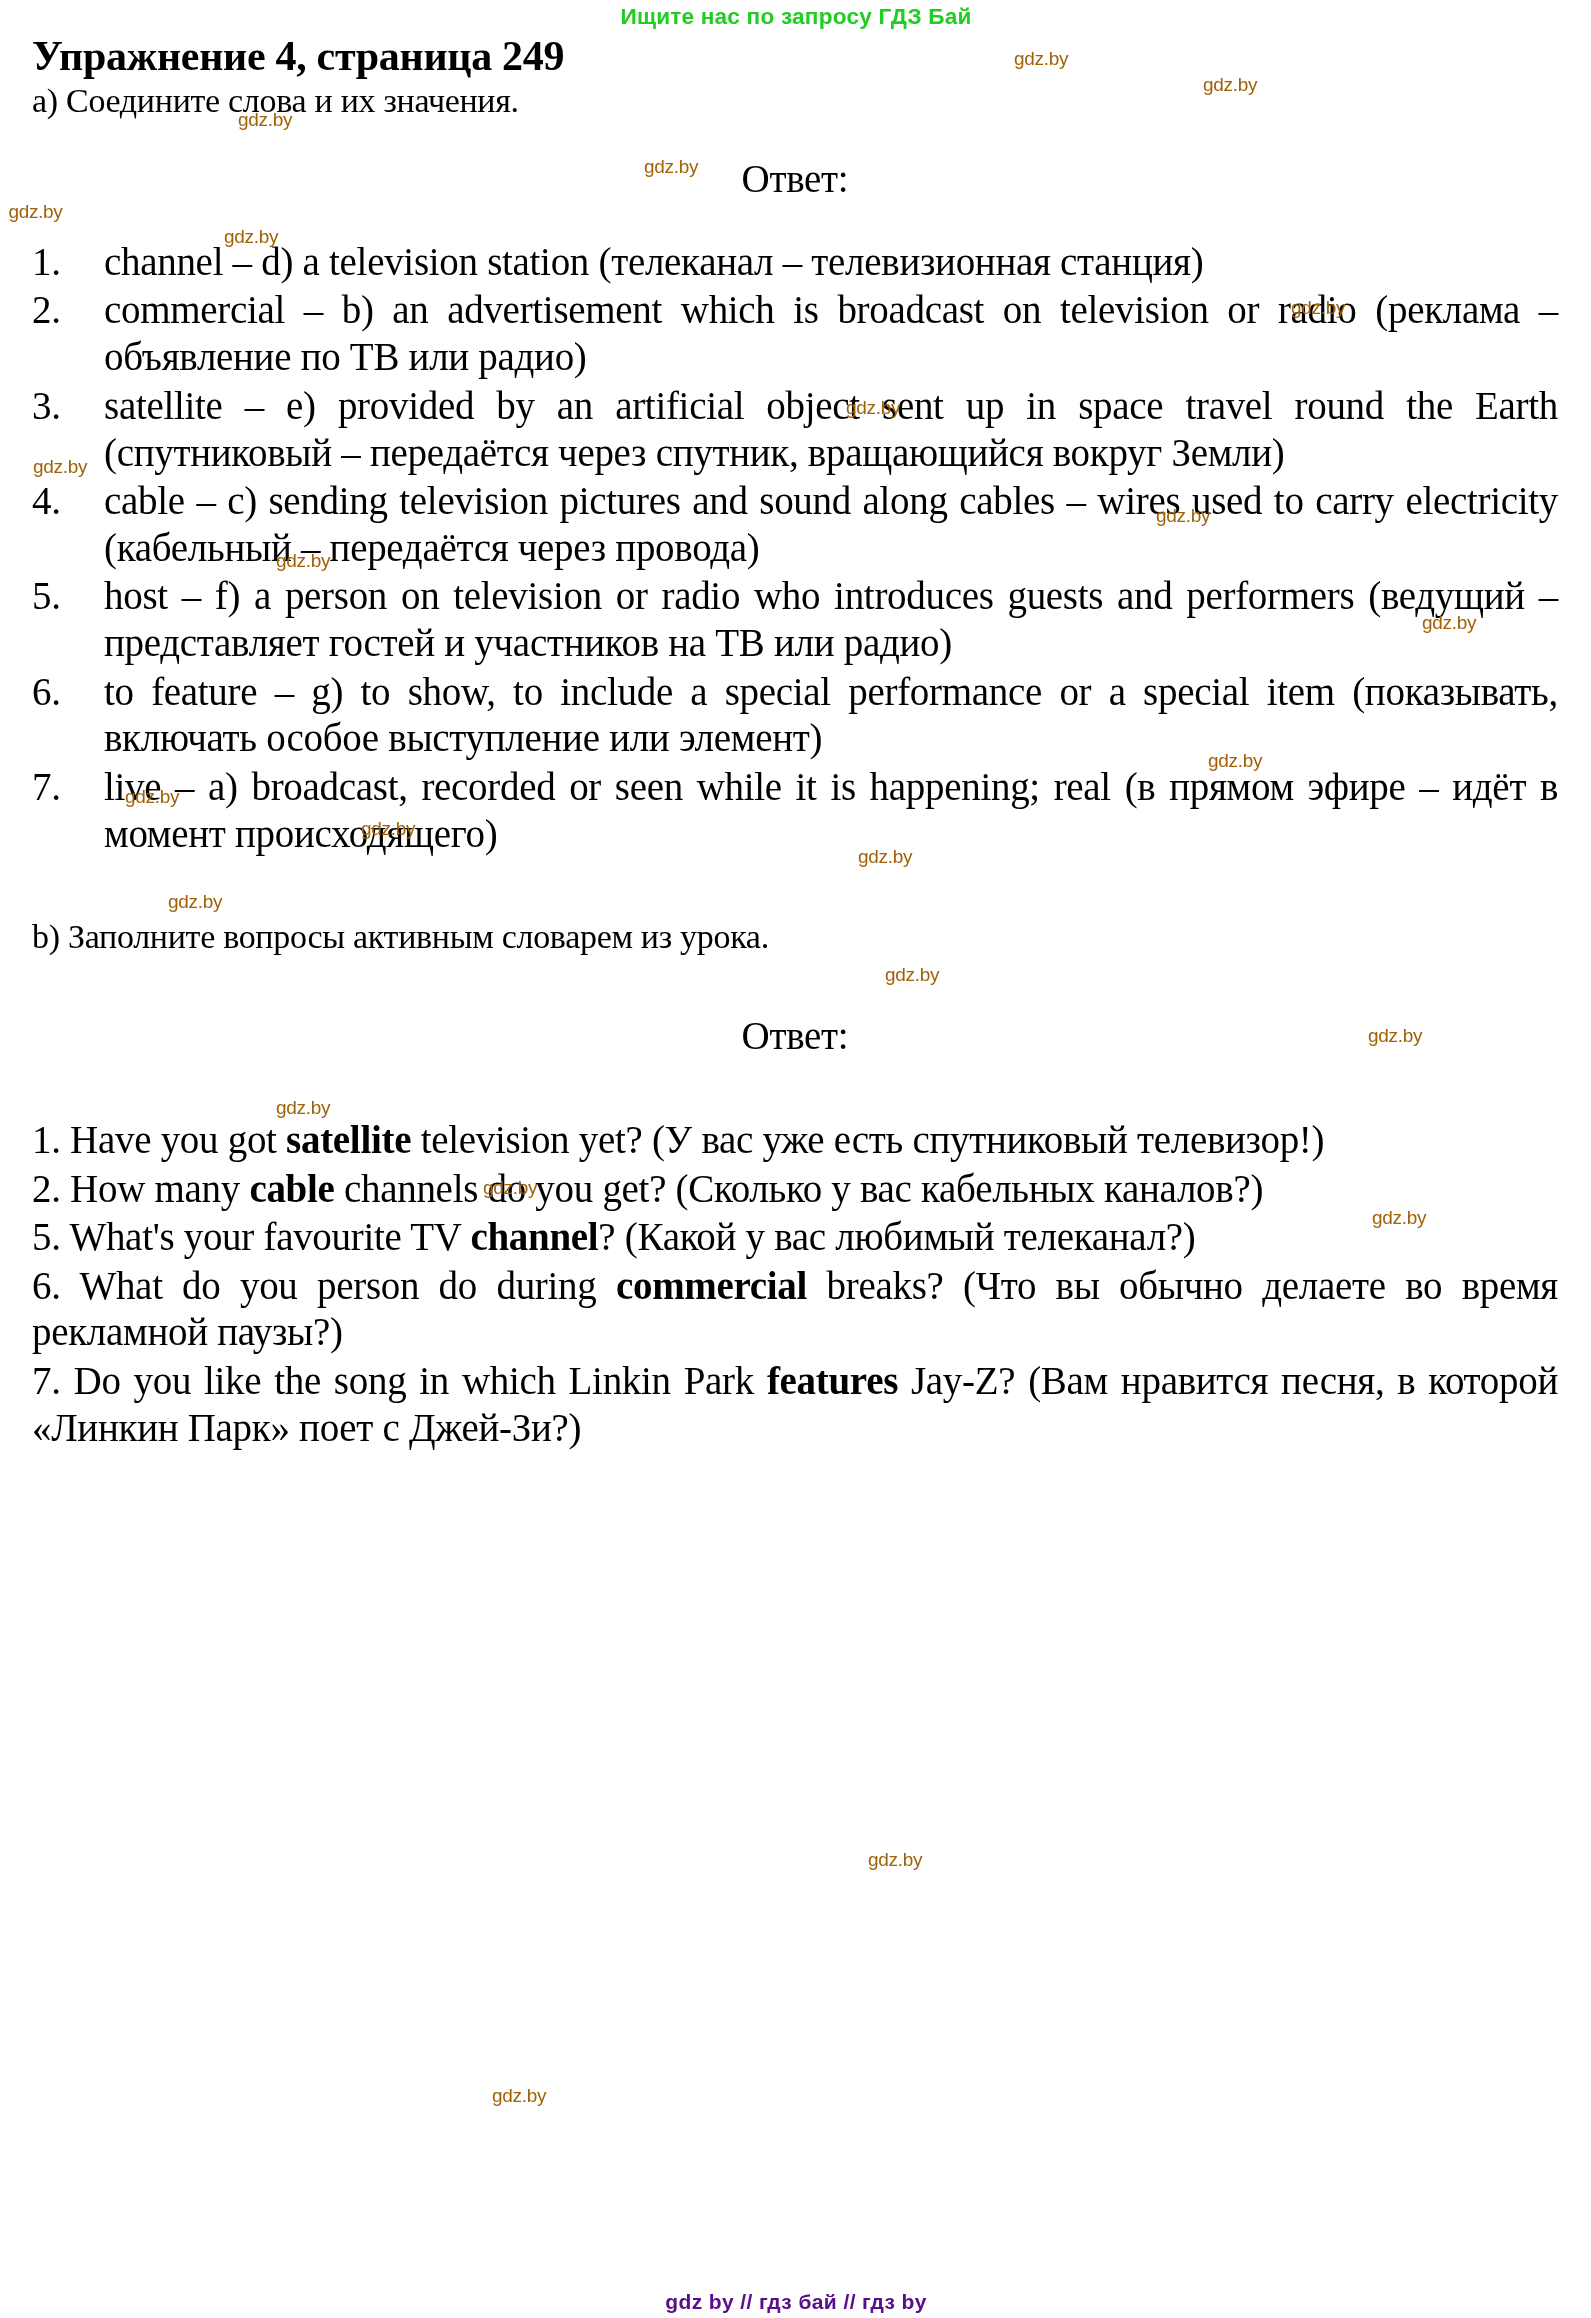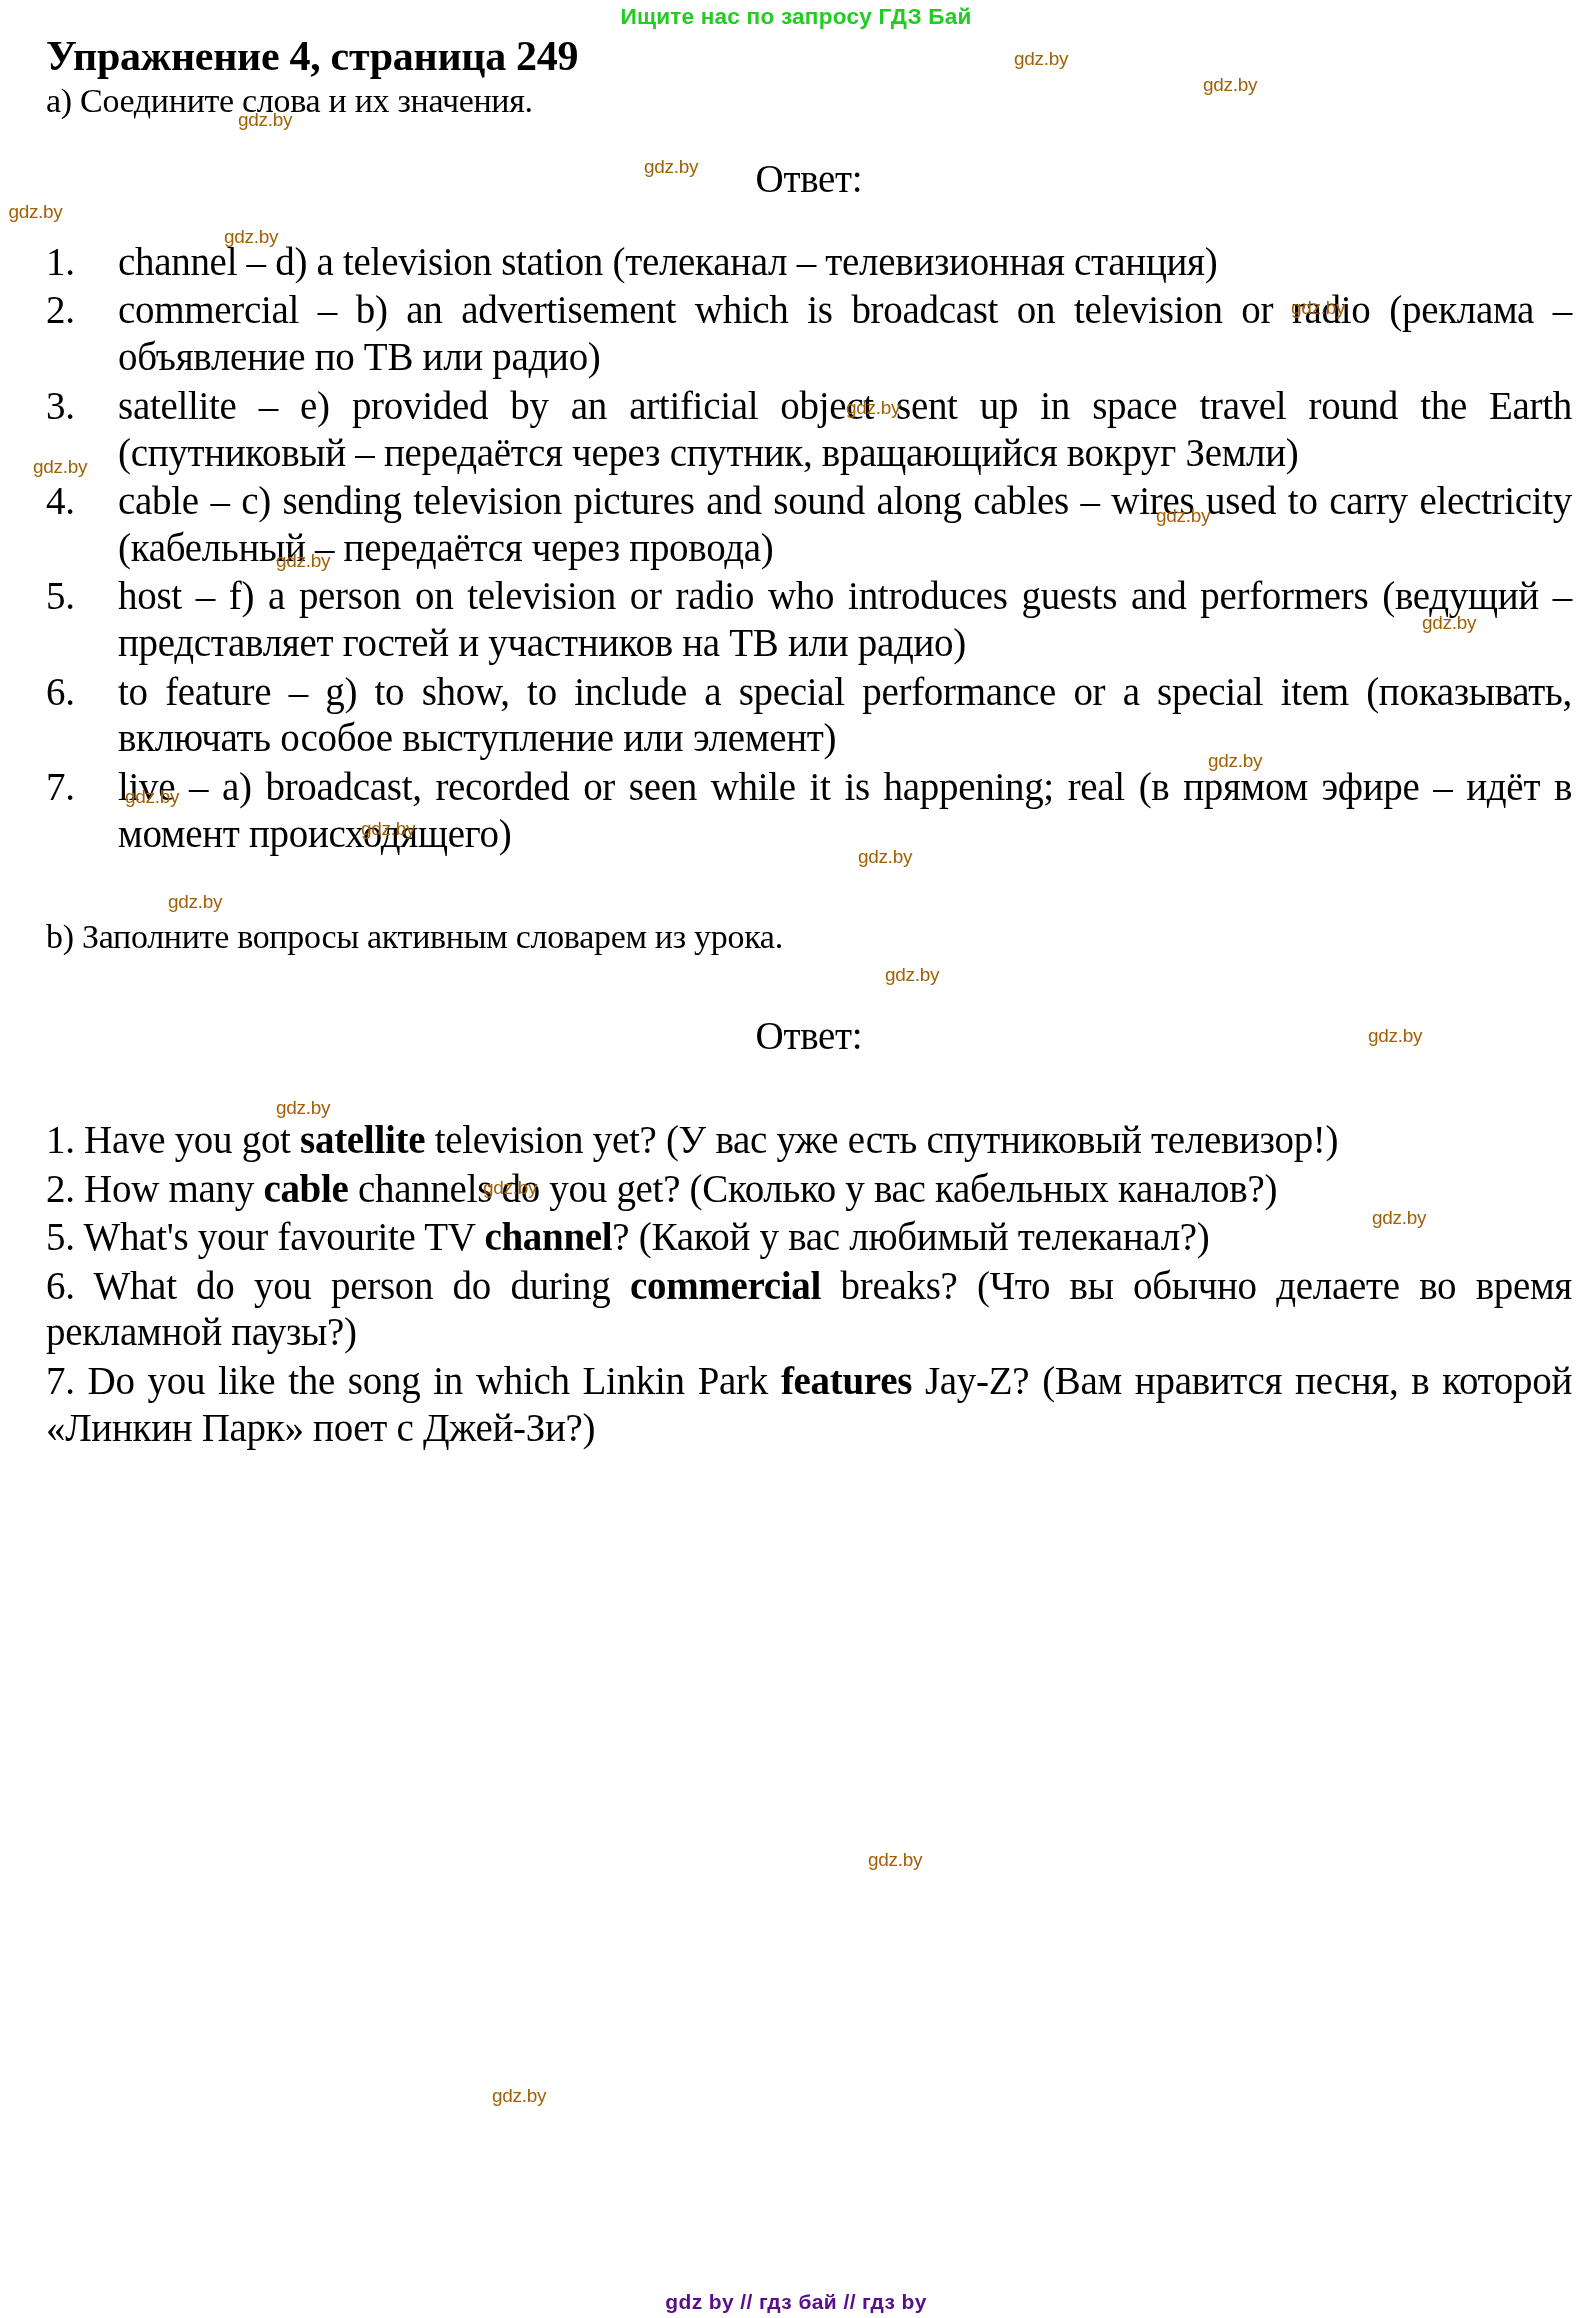--- a/index.html
+++ b/index.html
@@ -40,21 +40,21 @@
     font-weight: bold;
     font-size: 21px;
     color: #5b0e8b;
     letter-spacing: 0.4px;
   }
 
   
   .page {
     position: absolute;
     top: 35px;
-    left: 46px;
+    left: 32px;
     width: 1526px;
   }
 
   .ex-title {
     font-size: 42px;
     font-weight: bold;
     line-height: 1.0;
     margin: 0 0 5px 0;
     letter-spacing: -0.3px;
   }

